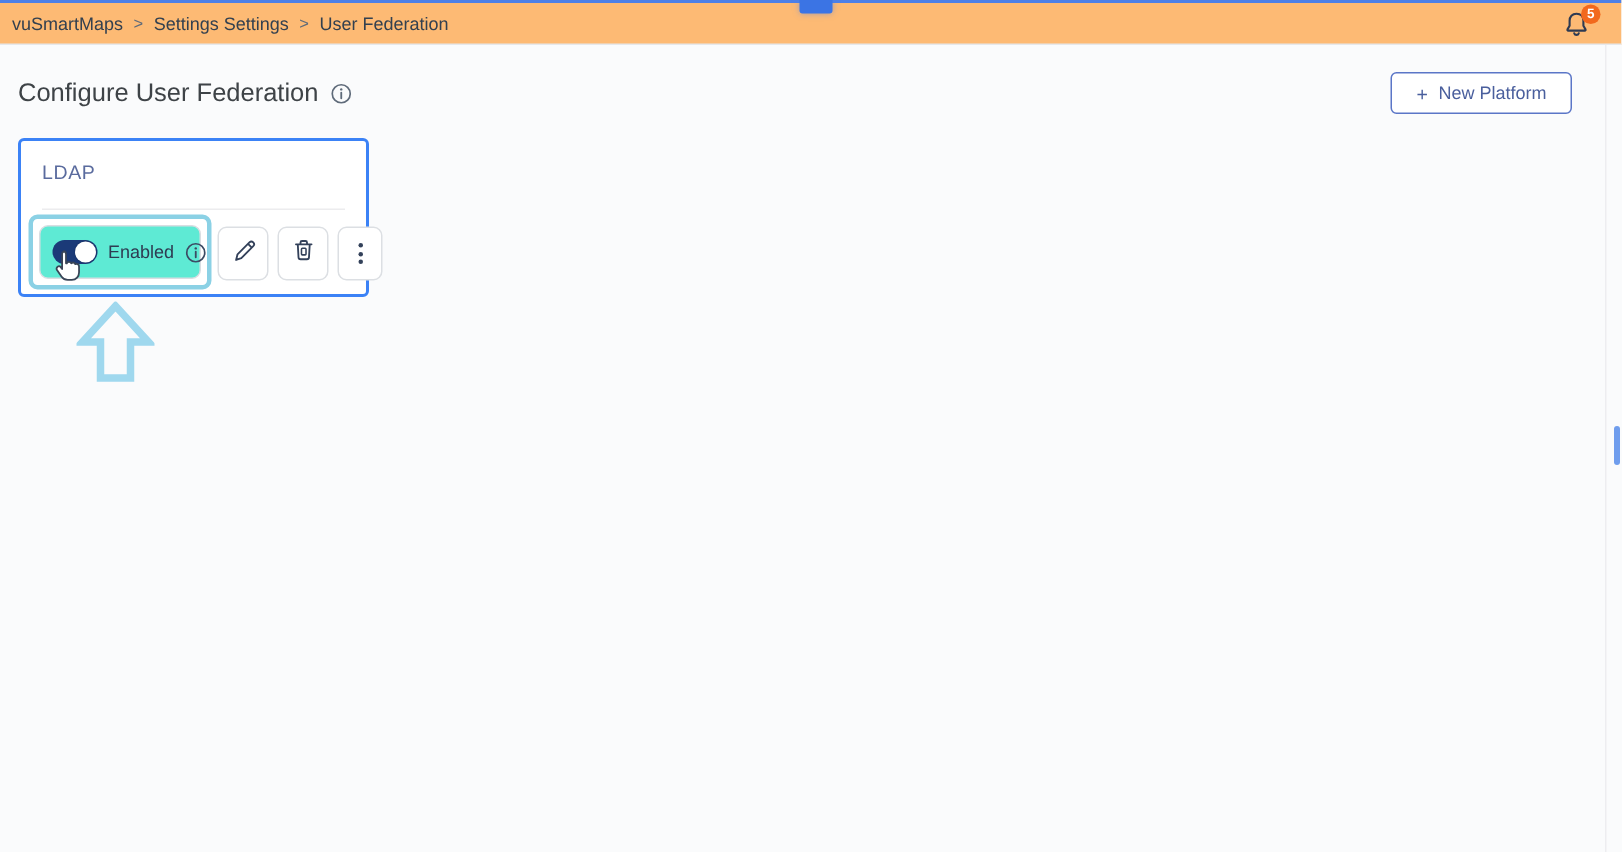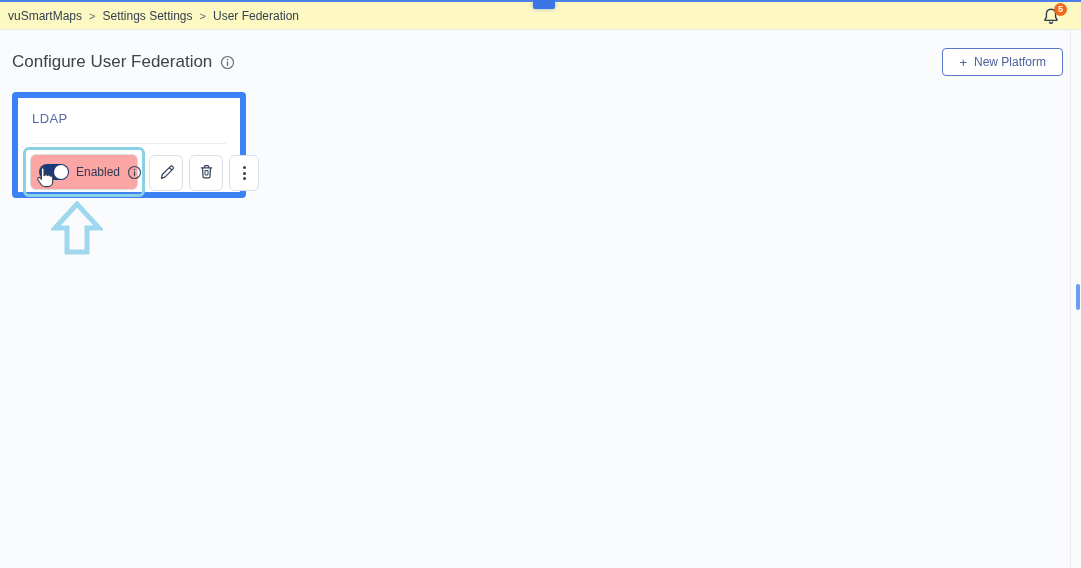--- a/index.html
+++ b/index.html
@@ -11,70 +11,70 @@
     color:#333f50;
   }
 
   
   .scrub-line { position:absolute; top:0; left:0; width:100%; height:2px; background:#4d80e8; z-index:50; }
   .scrub-thumb { position:absolute; top:0; left:533px; width:22px; height:9px; background:#3b74e4; border-radius:0 0 2px 2px; box-shadow:0 0 4px rgba(80,130,230,.55); z-index:51; cursor:pointer; }
 
   
   .header {
     position:absolute; top:0; left:0; width:100%; height:30px;
-    background:#fef9c3; border-bottom:1px solid #e6e8eb;
+    background:#fdba74; border-bottom:1px solid #e6e8eb;
     display:flex; align-items:center; justify-content:space-between;
     padding:2px 16px 0 8px; z-index:10;
   }
   .breadcrumb { display:flex; align-items:center; gap:7px; font-size:12px; color:#33404f; }
   .crumb { cursor:pointer; }
   .crumb-sep { color:#5f6b7a; font-size:11px; }
   .bell-wrap { position:relative; width:20px; height:20px; cursor:pointer; margin-right:4px; }
   .badge {
     position:absolute; top:-3px; right:-6px; min-width:13px; height:13px;
     background:#f2691d; color:#fff; font-size:9px; font-weight:bold;
     border-radius:50%; display:flex; align-items:center; justify-content:center;
     line-height:1; padding:0 2px;
   }
 
   
   .title-row {
-    position:absolute; top:48px; left:12px; right:18px;
+    position:absolute; top:48px; left:12px; right:33px;
     display:flex; align-items:center; justify-content:space-between;
   }
   .title-left { display:flex; align-items:center; gap:8px; }
   .page-title { font-size:17px; color:#3e4347; }
   .info-btn { display:inline-flex; cursor:pointer; }
 
   .new-provider-btn {
     display:flex; align-items:center; gap:7px;
     background:#ffffff; border:1px solid #5b76c7; border-radius:4px;
     color:#4a5f9d; font-size:12px; padding:6px 16px; cursor:pointer;
     font-family:"Liberation Sans", sans-serif;
   }
   .plus-glyph { font-size:13px; line-height:1; }
 
   
   .card {
     position:absolute; left:12px; top:92px; width:234px; height:106px;
-    background:#ffffff; border:6px solid #3b82f6; border-radius:4px;
+    background:#ffffff; border:2px solid #3b82f6; border-radius:4px;
   }
   .card-name {
     position:absolute; left:14px; top:13px;
     font-size:13px; letter-spacing:.4px; color:#5a6b9e;
   }
   .card-divider { position:absolute; left:14px; right:14px; top:45px; height:1px; background:#ececee; }
 
   .highlight-box {
     position:absolute; left:5px; top:49px; width:122px; height:50px;
     border:3px solid #8bd1e5; border-radius:6px;
   }
   .toggle-button {
     position:absolute; left:4px; top:4px; width:108px; height:36px;
-    background:#fca5a5; border:1px solid #d9dde2; border-radius:6px;
+    background:#5eead4; border:1px solid #d9dde2; border-radius:6px;
     display:flex; align-items:center; padding:0 8px; gap:7px; cursor:pointer;
   }
   .toggle-pill {
     position:relative; width:30px; height:16px; border-radius:9px;
     background:#1b3a78; flex:0 0 auto; cursor:pointer;
   }
   .toggle-knob {
     position:absolute; top:1px; right:1px; width:14px; height:14px;
     background:#ffffff; border-radius:50%; box-shadow:0 0 1px rgba(0,0,0,.4);
   }

